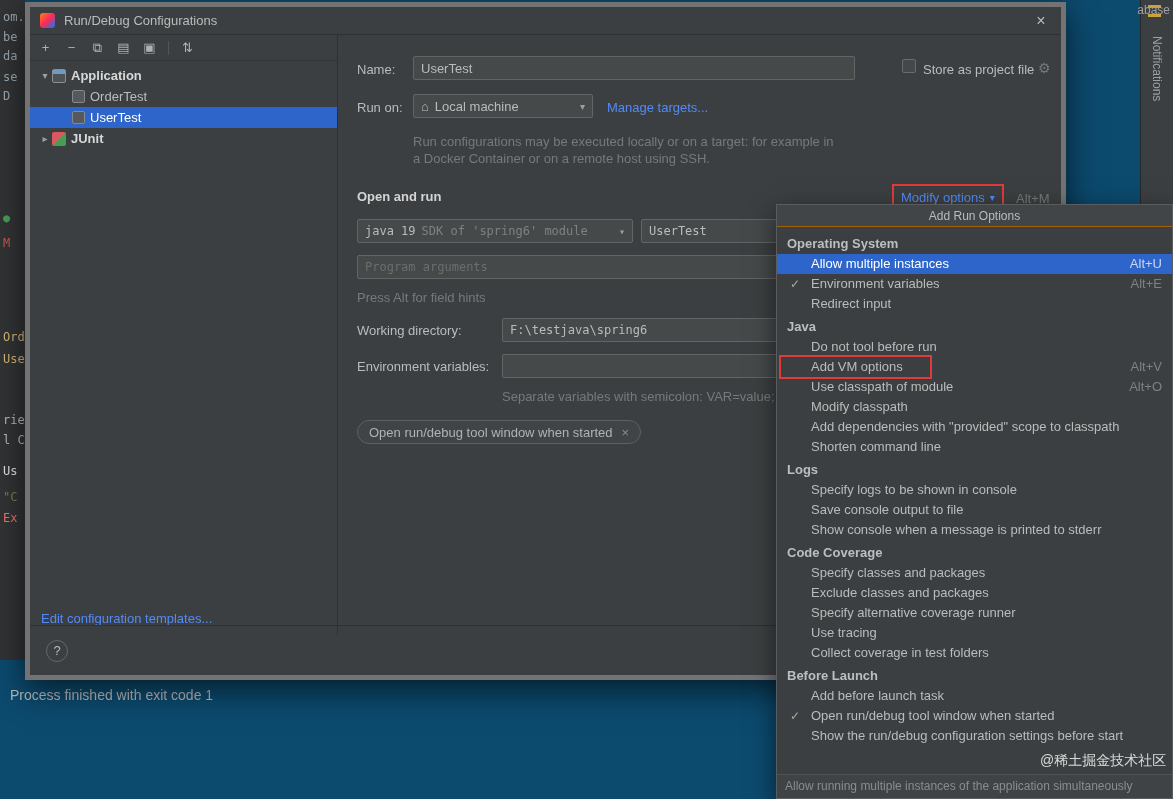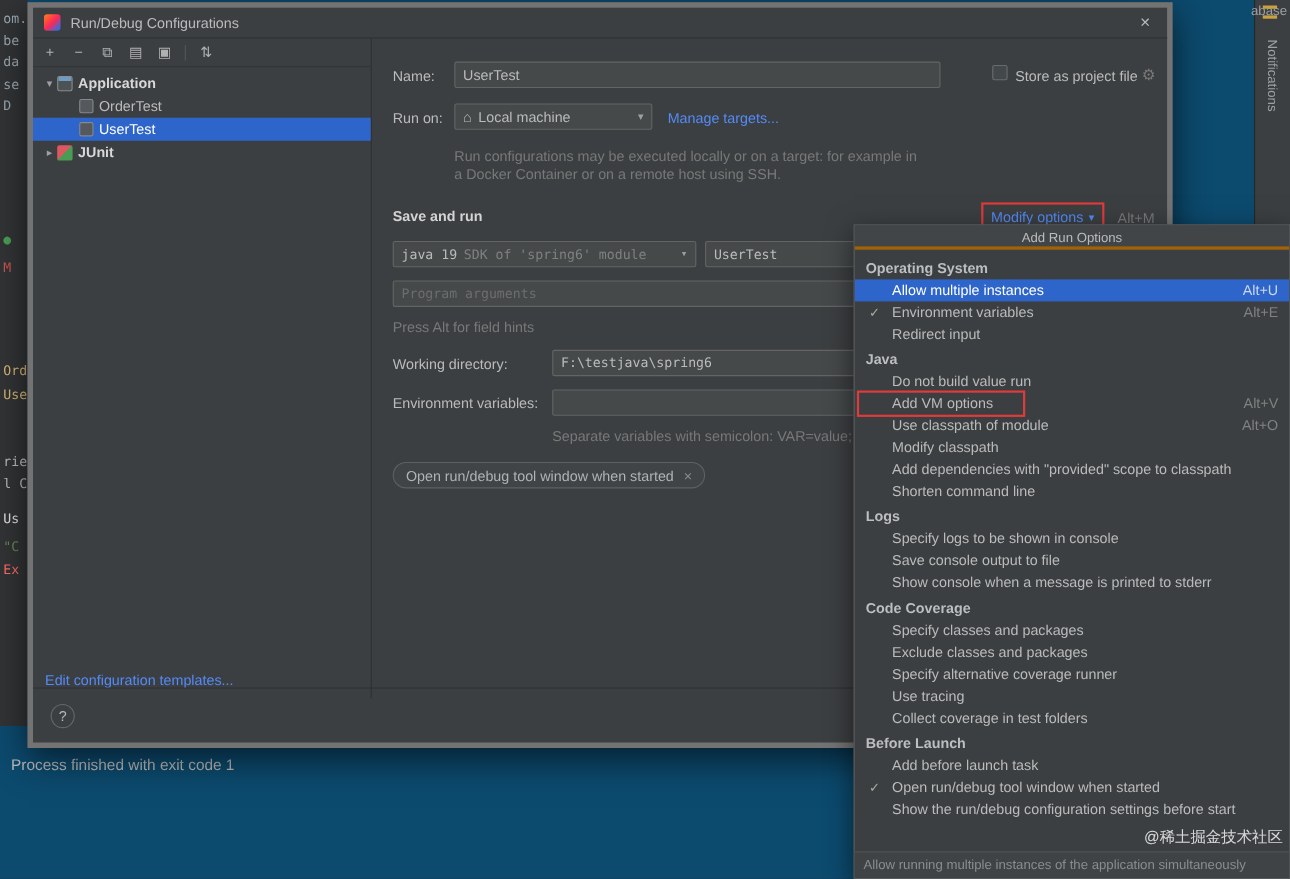--- a/index.html
+++ b/index.html
@@ -73,21 +73,21 @@
   .bold-head { position:absolute; font-weight:bold; color:#d4d4d4; }
   .modify-box { position:absolute; left:862px; top:177px; height:27px; display:flex; align-items:center;
                 padding:0 7px; border:2px solid #e03b3b; color:#548af7; background:transparent; }
   .modify-box .arrow { margin-left:5px; color:#548af7; font-size:10px; }
 
   
   .menu { position:absolute; left:776px; top:204px; width:397px; height:595px; background:#3c3f41;
           border:1px solid #5a5d5f; box-shadow:0 8px 24px rgba(0,0,0,.55); z-index:20;
           display:flex; flex-direction:column; }
   .menu-header { height:22px; line-height:22px; text-align:center; background:#414547;
-                 border-bottom:3px solid #a16207; color:#bbbbbb; font-size:12px; flex:none; }
+                 border-bottom:1px solid #a16207; color:#bbbbbb; font-size:12px; flex:none; }
   .menu-body { flex:1; padding:4px 0 0 0; overflow:hidden; }
   .menu-section-title { height:21px; line-height:21px; padding-left:10px; font-weight:bold; color:#bcbec0; margin-top:2px; }
   .menu-item { height:20px; line-height:20px; position:relative; display:flex; align-items:flex-end;
                padding:0 10px 0 34px; white-space:nowrap; }
   .menu-item .check { position:absolute; left:13px; color:#9fb09a; font-size:12px; }
   .menu-item .sc { margin-left:auto; color:#808080; padding-left:16px; }
   .menu-item.hl { background:#2d65ca; color:#ffffff; }
   .menu-item.hl .sc { color:#cbd7f0; }
   .menu-item .red-rect { position:absolute; left:2px; top:-2px; width:153px; height:24px;
                          border:2px solid #e03b3b; pointer-events:none; }
@@ -182,21 +182,21 @@
     <span class="lbl" style="left:327px; top:93px;">Run on:</span>
     <div class="field combo" style="left:383px; top:87px; width:180px;">
       <span class="house">⌂</span>
       <span>Local machine</span>
       <span class="arrow">▾</span>
     </div>
     <a class="link" style="position:absolute; left:577px; top:93px;">Manage targets...</a>
 
     <div class="wrap-hint" style="left:383px; top:126px;">Run configurations may be executed locally or on a target: for example in a Docker Container or on a remote host using SSH.</div>
 
-    <span class="bold-head" style="left:327px; top:182px;">Save and run</span>
+    <span class="bold-head" style="left:327px; top:182px;">Open and run</span>
 
     <div class="modify-box">
       <span>Modify options</span>
       <span class="arrow">▾</span>
     </div>
     <span class="hint" style="left:986px; top:184px;">Alt+M</span>
 
     <div class="field combo mono" style="left:327px; top:212px; width:276px;">
       <span>java 19</span>
       <span class="jdk-secondary">SDK of 'spring6' module</span>
@@ -241,21 +241,21 @@
         <div class="menu-item">
           <span class="check">✓</span>
           <span>Environment variables</span>
           <span class="sc">Alt+E</span>
         </div>
         <div class="menu-item">
           <span>Redirect input</span>
         </div>
         <div class="menu-section-title">Java</div>
         <div class="menu-item">
-          <span>Do not build value run</span>
+          <span>Do not tool before run</span>
         </div>
         <div class="menu-item">
           <span>Add VM options</span>
           <span class="sc">Alt+V</span>
           <span class="red-rect"></span>
         </div>
         <div class="menu-item">
           <span>Use classpath of module</span>
           <span class="sc">Alt+O</span>
         </div>

